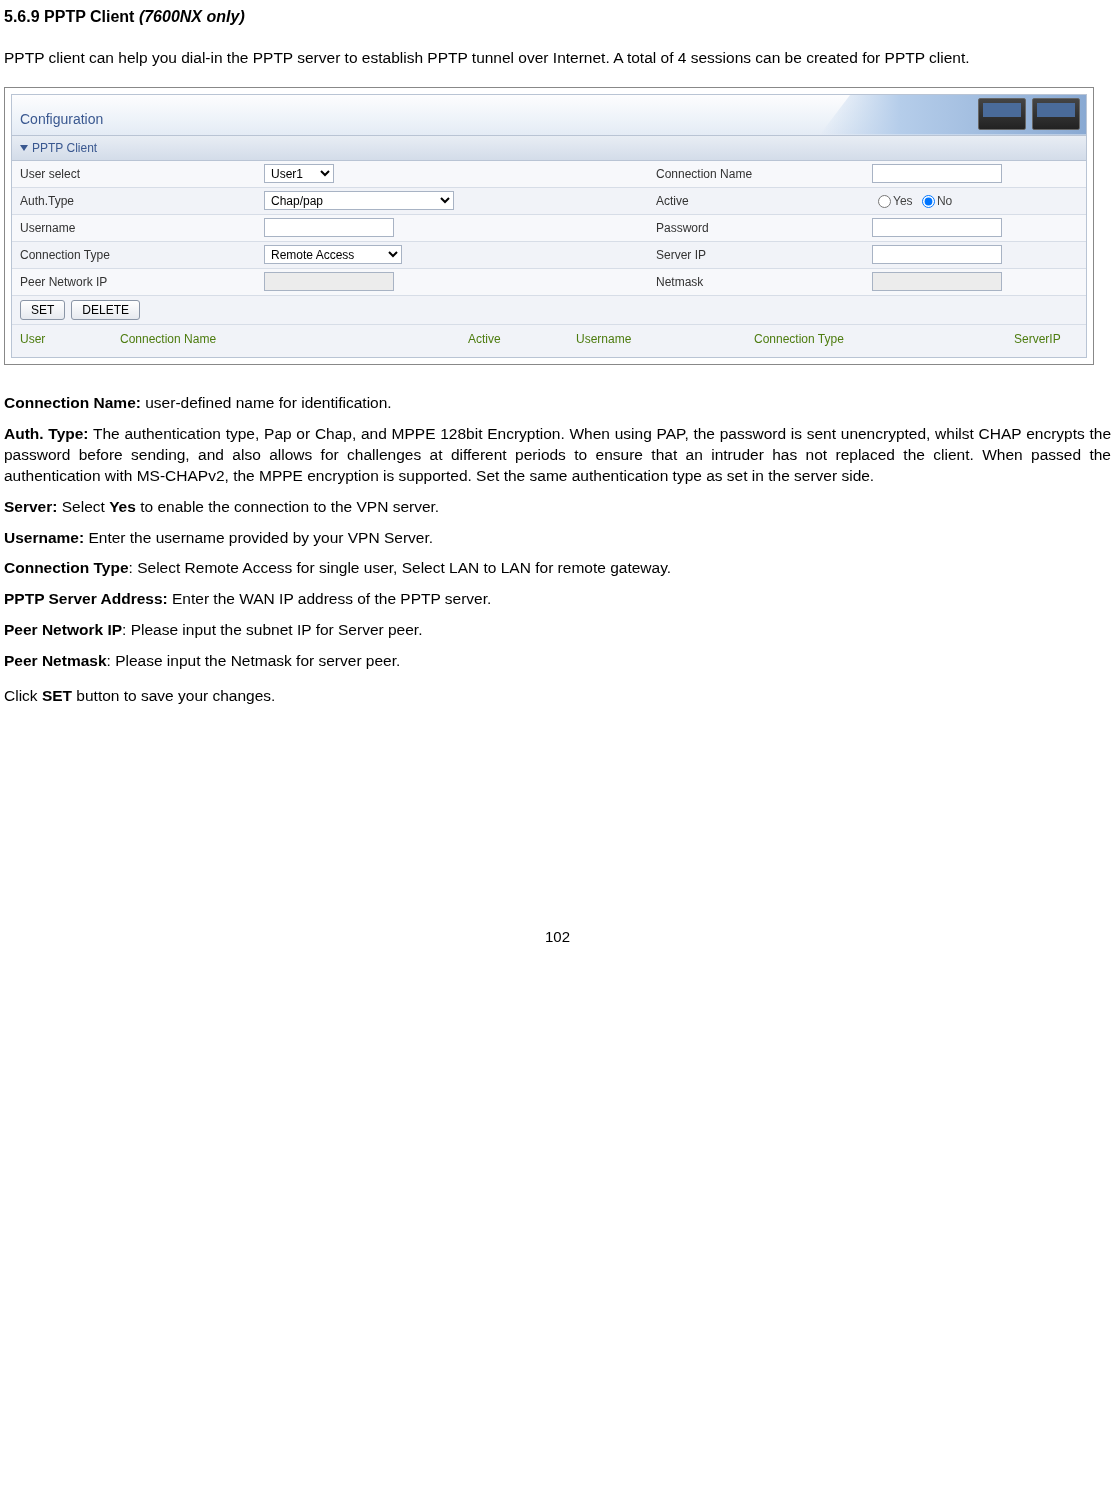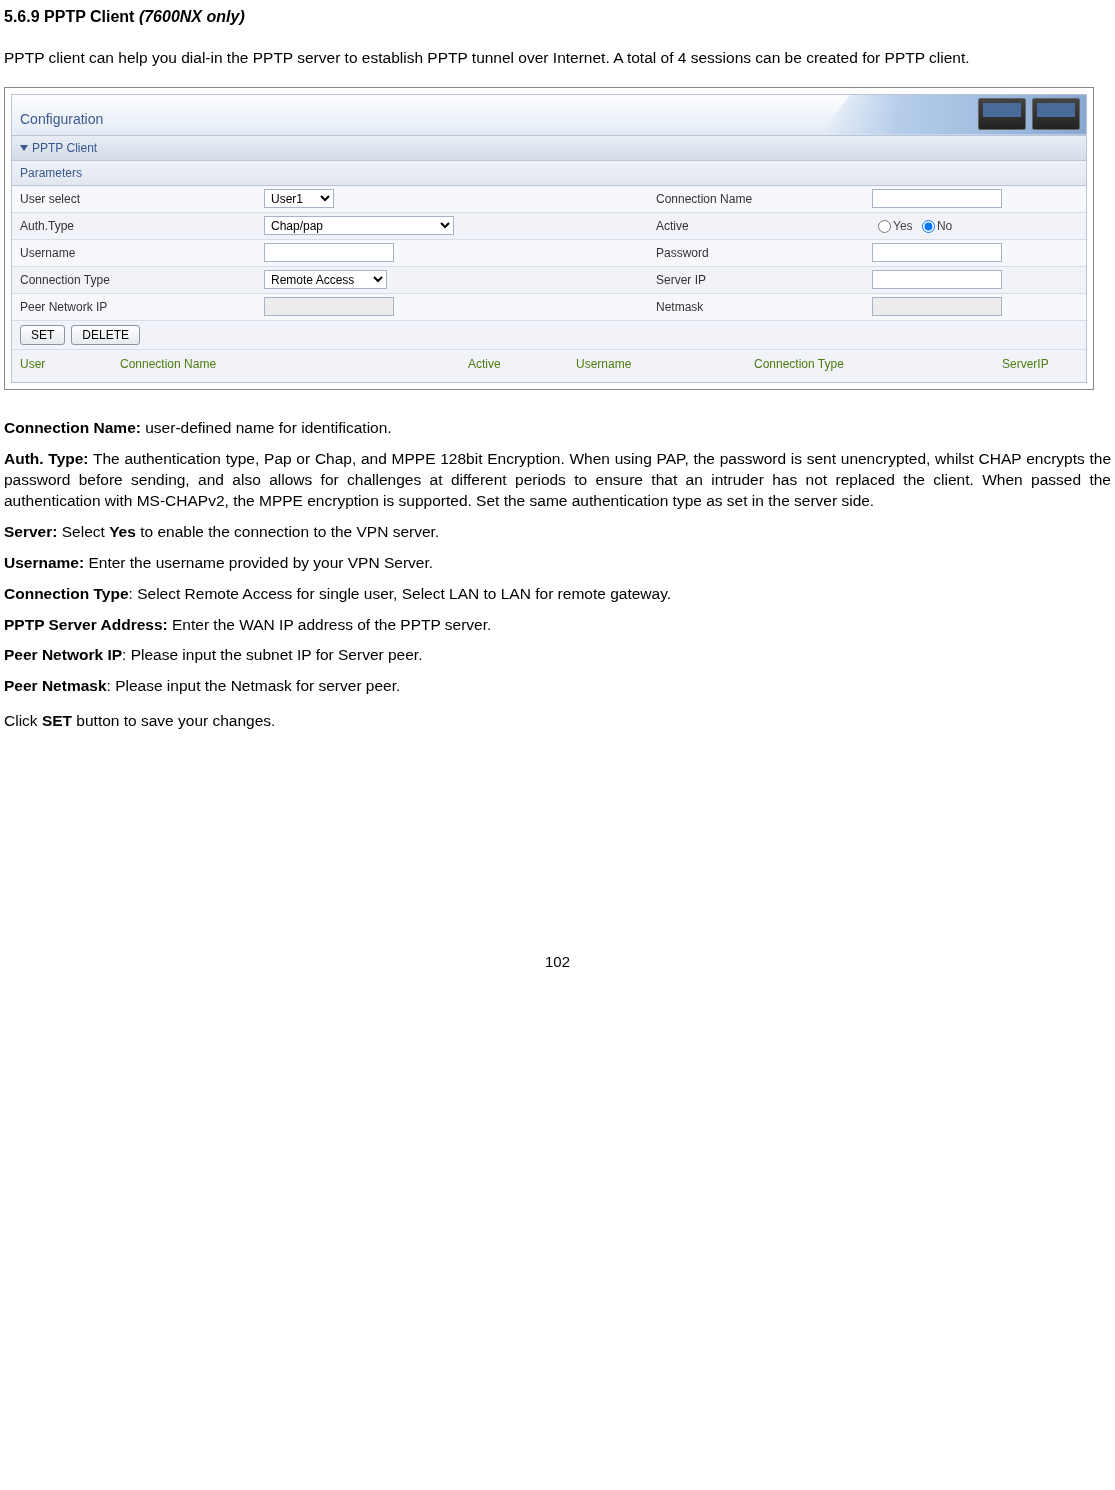--- a/index.html
+++ b/index.html
@@ -151,21 +151,21 @@
     font-size:12px;
     color:#4d7c0f;
     padding:6px 8px 10px 8px;
   }
   .list-head div { padding-right:8px; }
   .c-user{width:92px;}
   .c-conn{width:340px;}
   .c-active{width:100px;}
   .c-uname{width:170px;}
   .c-ctype{width:240px;}
-  .c-sip{flex:1;}
+  .c-sip{flex:1;margin-left:12px;}
   .radio { vertical-align:middle; margin:0 2px 0 6px;}
   .radio-lbl{font-size:12px;color:#444;vertical-align:middle;}
 
   .doc-body p { margin: 0 0 10px 0; text-align: justify;}
   .doc-body .gap { margin-top: 14px;}
   .doc-body strong { font-weight: bold;}
   .page-num {
     text-align:center;
     margin-top:220px;
     font-size:15px;
@@ -188,21 +188,20 @@
     <div class="panel-header">
       <span class="panel-header-title">Configuration</span>
       <div class="panel-header-art">
         <div class="art-box"></div>
         <div class="art-box"></div>
       </div>
     </div>
     <div class="section-bar">
       <span class="tri"></span><span>PPTP Client</span>
     </div>
-    <div class="section-sub">Parameters</div>
     <div class="form-grid">
 
       <div class="form-row">
         <div class="lbl">User select</div>
         <div class="ctrl">
           <select class="sel" style="width:70px">
             <option>User1</option>
           </select>
         </div>
         <div class="lbl2">Connection Name</div>
@@ -232,21 +231,21 @@
         </div>
         <div class="lbl2">Password</div>
         <div class="ctrl2">
           <input class="txt" value="" style="">
         </div>
       </div>
 
       <div class="form-row">
         <div class="lbl">Connection Type</div>
         <div class="ctrl">
-          <select class="sel" style="width:123px">
+          <select class="sel" style="width:138px">
             <option>Remote Access</option>
           </select>
         </div>
         <div class="lbl2">Server IP</div>
         <div class="ctrl2">
           <input class="txt" value="" style="">
         </div>
       </div>
 
       <div class="form-row">

